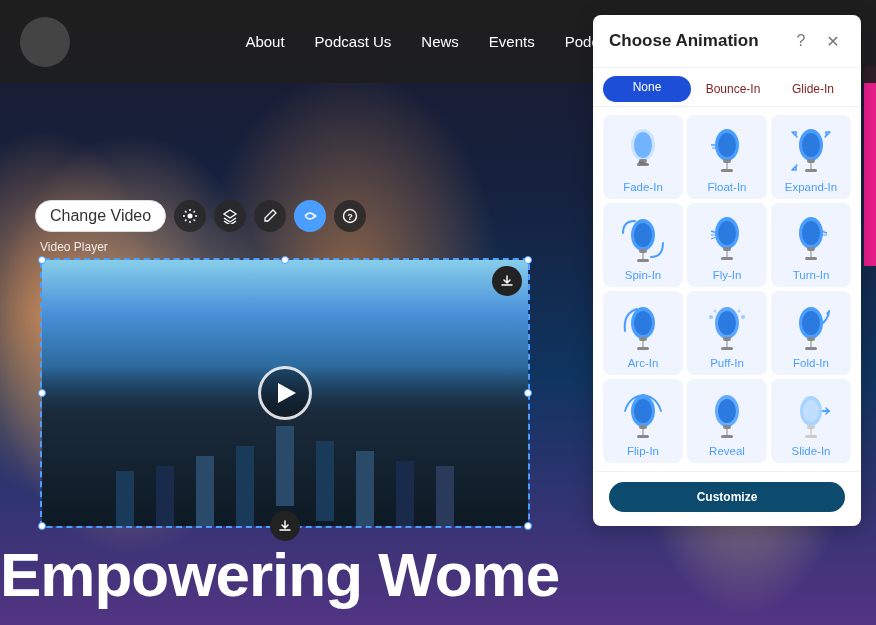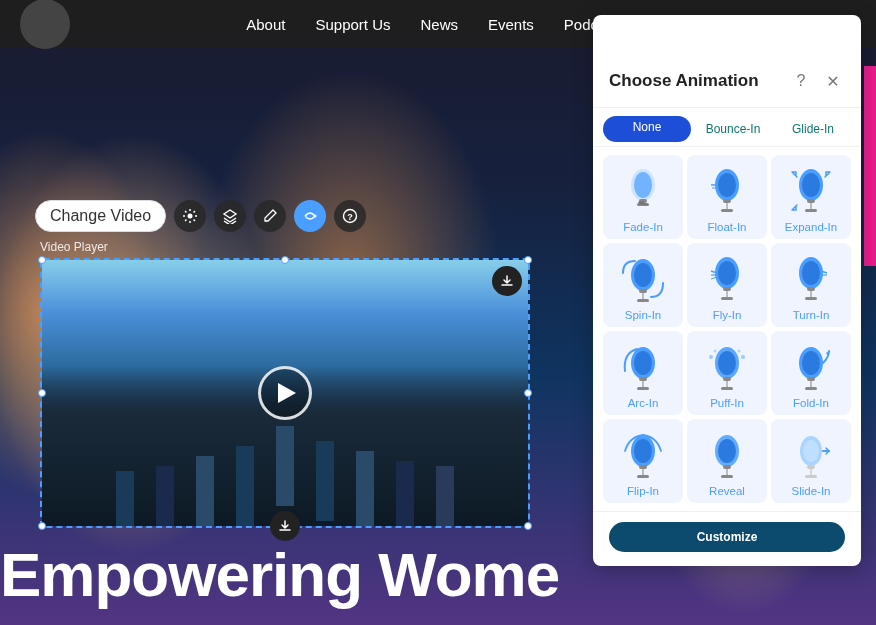--- a/index.html
+++ b/index.html
@@ -23,21 +23,21 @@
         radial-gradient(ellipse 200px 300px at 15% 55%, #c9956a 0%, transparent 70%),
         radial-gradient(ellipse 180px 280px at 5% 50%, #b07850 0%, transparent 65%),
         radial-gradient(ellipse 250px 350px at 40% 45%, #8b6347 0%, transparent 60%),
         radial-gradient(ellipse 200px 400px at 85% 60%, #c9a882 0%, transparent 60%);
     }
 
     
     .navbar {
       position: absolute;
       top: 0; left: 0;
-      width: 876px; height: 48px;
+      width: 876px; height: 83px;
       background: rgba(30, 30, 30, 0.92);
       display: flex;
       align-items: center;
       padding: 0 20px;
       z-index: 10;
     }
     .navbar-logo {
       width: 50px; height: 50px;
       background: #444;
       border-radius: 50%;
@@ -215,21 +215,20 @@
       border-radius: 8px;
       box-shadow: 0 4px 20px rgba(0,0,0,0.25);
       z-index: 20;
       overflow: hidden;
     }
     .panel-header {
       display: flex;
       align-items: center;
       padding: 14px 16px;
       border-bottom: 1px solid #f0f0f0;
-      margin-top: 40px;
     }
     .panel-title {
       font-size: 17px;
       font-weight: 700;
       color: #222;
       flex: 1;
     }
     .panel-header-icon {
       width: 24px; height: 24px;
       display: flex; align-items: center; justify-content: center;
@@ -244,21 +243,21 @@
       display: flex;
       padding: 8px 10px 4px;
       gap: 4px;
       border-bottom: 1px solid #f0f0f0;
     }
     .anim-top-item {
       flex: 1;
       text-align: center;
       padding: 6px 2px;
       font-size: 12px;
-      color: #0f766e;
+      color: #7f1d1d;
       cursor: pointer;
       border-radius: 6px;
     }
     .anim-top-item.selected {
       background: #1d4ed8;
       color: #fff;
       border-radius: 20px;
       padding: 4px 8px;
     }
 
@@ -321,21 +320,21 @@
 <body>
 
 <div class="hero-bg"></div>
 
 <div class="right-strip"></div>
 
 <nav class="navbar">
   <div class="navbar-logo"></div>
   <div class="navbar-links">
     <a class="navbar-link">About</a>
-    <a class="navbar-link">Support Us</a>
+    <a class="navbar-link">Podcast Us</a>
     <a class="navbar-link">News</a>
     <a class="navbar-link">Events</a>
     <a class="navbar-link">Podcast</a>
     <a class="navbar-link">Contact</a>
   </div>
 </nav>
 
 <div class="hero-text">Empowering Wome</div>
 
 <div class="video-player-container">

